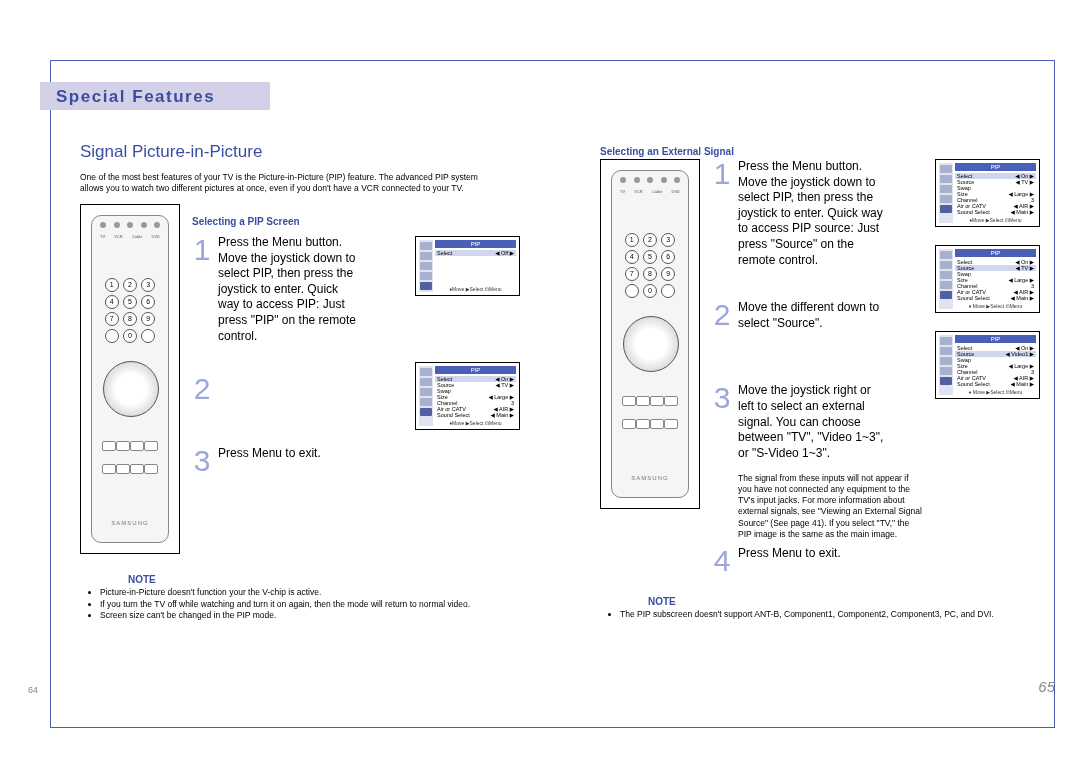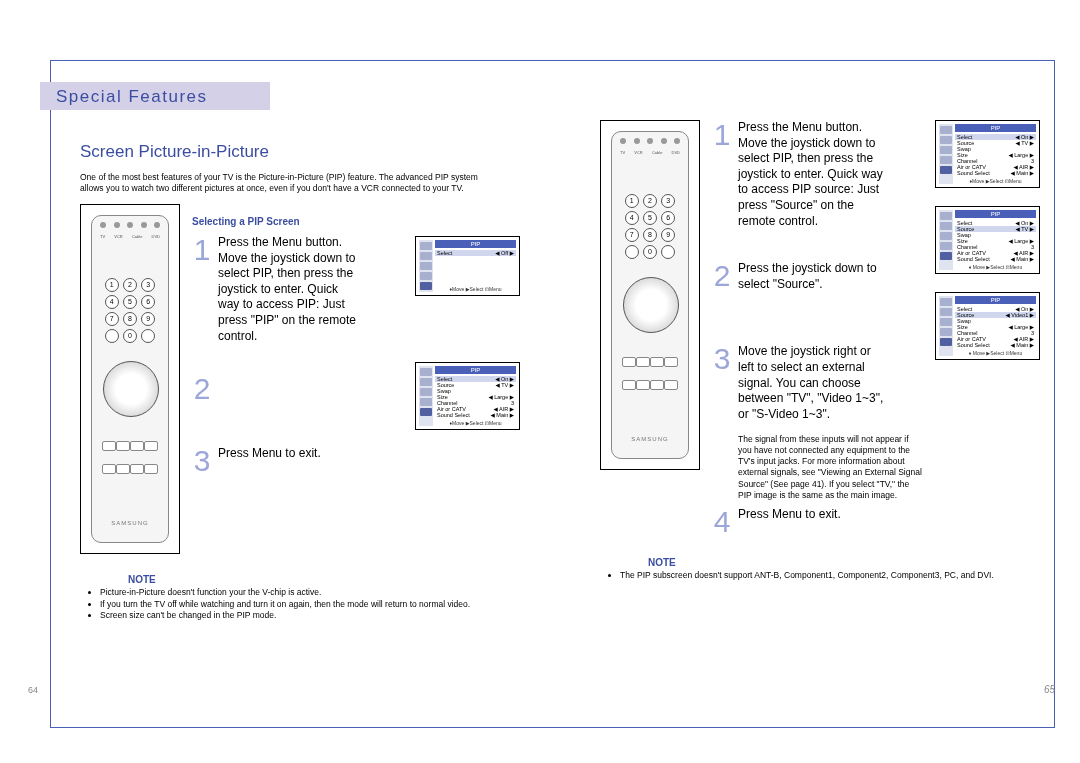--- a/index.html
+++ b/index.html
@@ -28,21 +28,21 @@
     height: 28px;
     width: 230px;
     background: #d4d0e8;
     z-index: 2;
   }
   .section-title {
     position: absolute;
     left: 56px;
     top: 87px;
     font-size: 17px;
-    font-weight: 400;
+    font-weight: 700;
     letter-spacing: 1.5px;
     color: #3b4da0;
     z-index: 3;
     font-family: Arial, sans-serif;
   }
   .page-body {
     position: absolute;
     left: 0;
     right: 0;
     top: 120px;
@@ -272,40 +272,40 @@
     position: absolute;
     left: 28px;
     bottom: 68px;
     font-size: 9px;
     color: #888;
   }
   .page-num-right {
     position: absolute;
     right: 25px;
     bottom: 68px;
-    font-size: 10px;
+    font-size: 15px;
     color: #888;
     font-style: italic;
   }
   .step-block-right .step-text { max-width: 150px; }
 </style>
 </head>
 <body>
 
 <div class="frame"></div>
 <div class="section-band"></div>
 <div class="section-title">Special Features</div>
 
 <div class="page-num-left">64</div>
 <div class="page-num-right">65</div>
 
 <div class="page-body">
 
   <div class="page left-page">
-    <h2 class="main-title">Screen Picture-in-Picture</h2>
+    <h2 class="main-title">Signal Picture-in-Picture</h2>
     <div class="intro">One of the most best features of your TV is the Picture-in-Picture (PIP) feature. The advanced PIP system allows you to watch two different pictures at once, even if you don't have a VCR connected to your TV.</div>
 
     <div class="content-row">
 
       <div class="remote-box">
         <div class="remote-body">
           <div class="top-btns">
               <div></div>
               <div></div>
               <div></div>
@@ -438,20 +438,21 @@
 
     <div class="notes-title">NOTE</div>
     <ul class="notes">
       <li>Picture-in-Picture doesn't function your the V-chip is active.</li>
       <li>If you turn the TV off while watching and turn it on again, then the mode will return to normal video.</li>
       <li>Screen size can't be changed in the PIP mode.</li>
     </ul>
   </div>
 
   <div class="page right-page">
+    <h3 class="sub-title" style="margin-top:26px">Selecting an External Signal</h3>
 
     <div class="content-row step-block-right">
 
       <div class="remote-box">
         <div class="remote-body">
           <div class="top-btns">
               <div></div>
               <div></div>
               <div></div>
               <div></div>
@@ -495,21 +496,21 @@
       </div>
 
       <div class="steps-col">
         <div class="step">
           <div class="step-num">1</div>
           <div class="step-text">Press the Menu button. Move the joystick down to select PIP, then press the joystick to enter. Quick way to access PIP source:  Just press "Source" on the remote control.</div>
         </div>
         <div style="height:20px"></div>
         <div class="step">
           <div class="step-num">2</div>
-          <div class="step-text">Press the joystick down to select "Source".</div>
+          <div class="step-text">Move the different down to select "Source".</div>
         </div>
         <div style="height:40px"></div>
         <div class="step">
           <div class="step-num">3</div>
           <div class="step-text">Move the joystick right or left to select an external signal. You can choose between "TV", "Video 1~3", or "S-Video 1~3".</div>
         </div>
         <div class="after-steps">The signal from these inputs will not appear if you have not connected any equipment to the TV's input jacks. For more information about external signals, see "Viewing an External Signal Source" (See page 41). If you select "TV," the PIP image is the same as the main image.</div>
         <div class="step">
           <div class="step-num">4</div>
           <div class="step-text">Press Menu to exit.</div>

